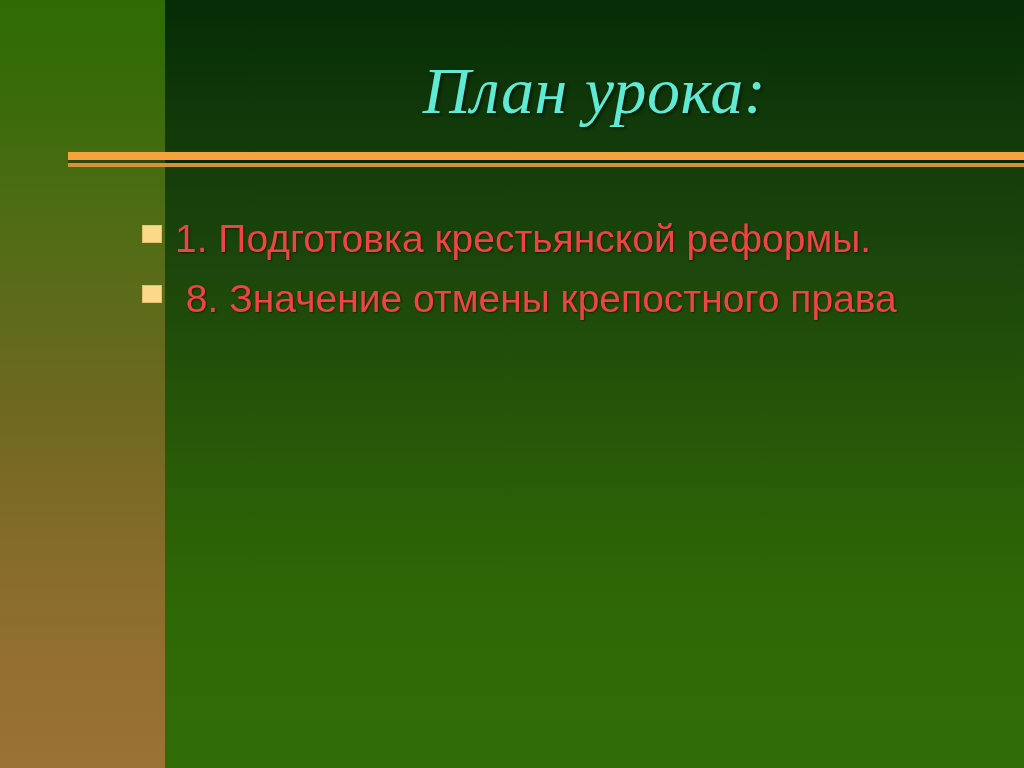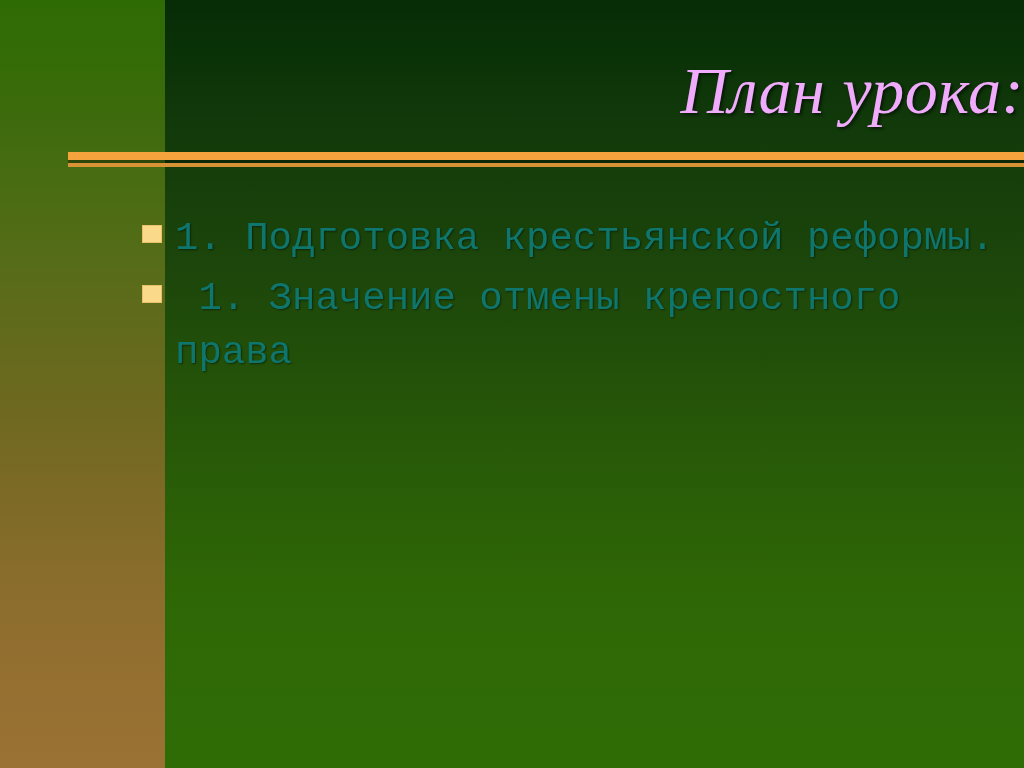--- a/index.html
+++ b/index.html
@@ -57,26 +57,26 @@
         #2f6a06 86%,
         #2f6c06 100%);
   }
 
   
   #title {
     position: absolute;
     left: 165px;
     top: 58px;
     width: 859px;
-    text-align: right;
+    text-align: center;
     font-family: "Liberation Serif", "DejaVu Serif", serif;
     font-style: italic;
     font-size: 66px;
     line-height: 1.0;
-    color: #f0abfc;
+    color: #5eead4;
     letter-spacing: 0.5px;
     text-shadow: 2px 2px 3px rgba(0,0,0,0.55);
     white-space: nowrap;
   }
 
   
   #divider {
     position: absolute;
     left: 68px;
     top: 152px;
@@ -126,24 +126,24 @@
     left: 0;
     top: 13px;
     width: 20px;
     height: 18px;
     background: #fad98a;
     box-shadow: inset 0 0 0 1px #e8c26b;
   }
   .bullet-text {
     display: block;
     padding-left: 33px;
-    font-family: Liberation Mono, monospace;
+    font-family: Liberation Sans, sans-serif;
     font-size: 39px;
     line-height: 54px;
-    color: #0f766e;
+    color: #ef4444;
     text-shadow: 1px 1px 2px rgba(0,0,0,0.45);
     white-space: pre-wrap;
   }
 </style>
 </head>
 <body>
 
 <div id="slide">
 
   <div id="sidebar"></div>
@@ -161,18 +161,18 @@
   <div id="body">
 
     <div class="bullet-row">
       <span class="bullet-marker"></span>
       <span class="bullet-text">1. Подготовка крестьянской реформы.</span>
     </div>
 
 
     <div class="bullet-row">
       <span class="bullet-marker"></span>
-      <span class="bullet-text"> 1. Значение отмены крепостного права</span>
+      <span class="bullet-text"> 8. Значение отмены крепостного права</span>
     </div>
 
   </div>
 
 </div>
 
 </body></html>

